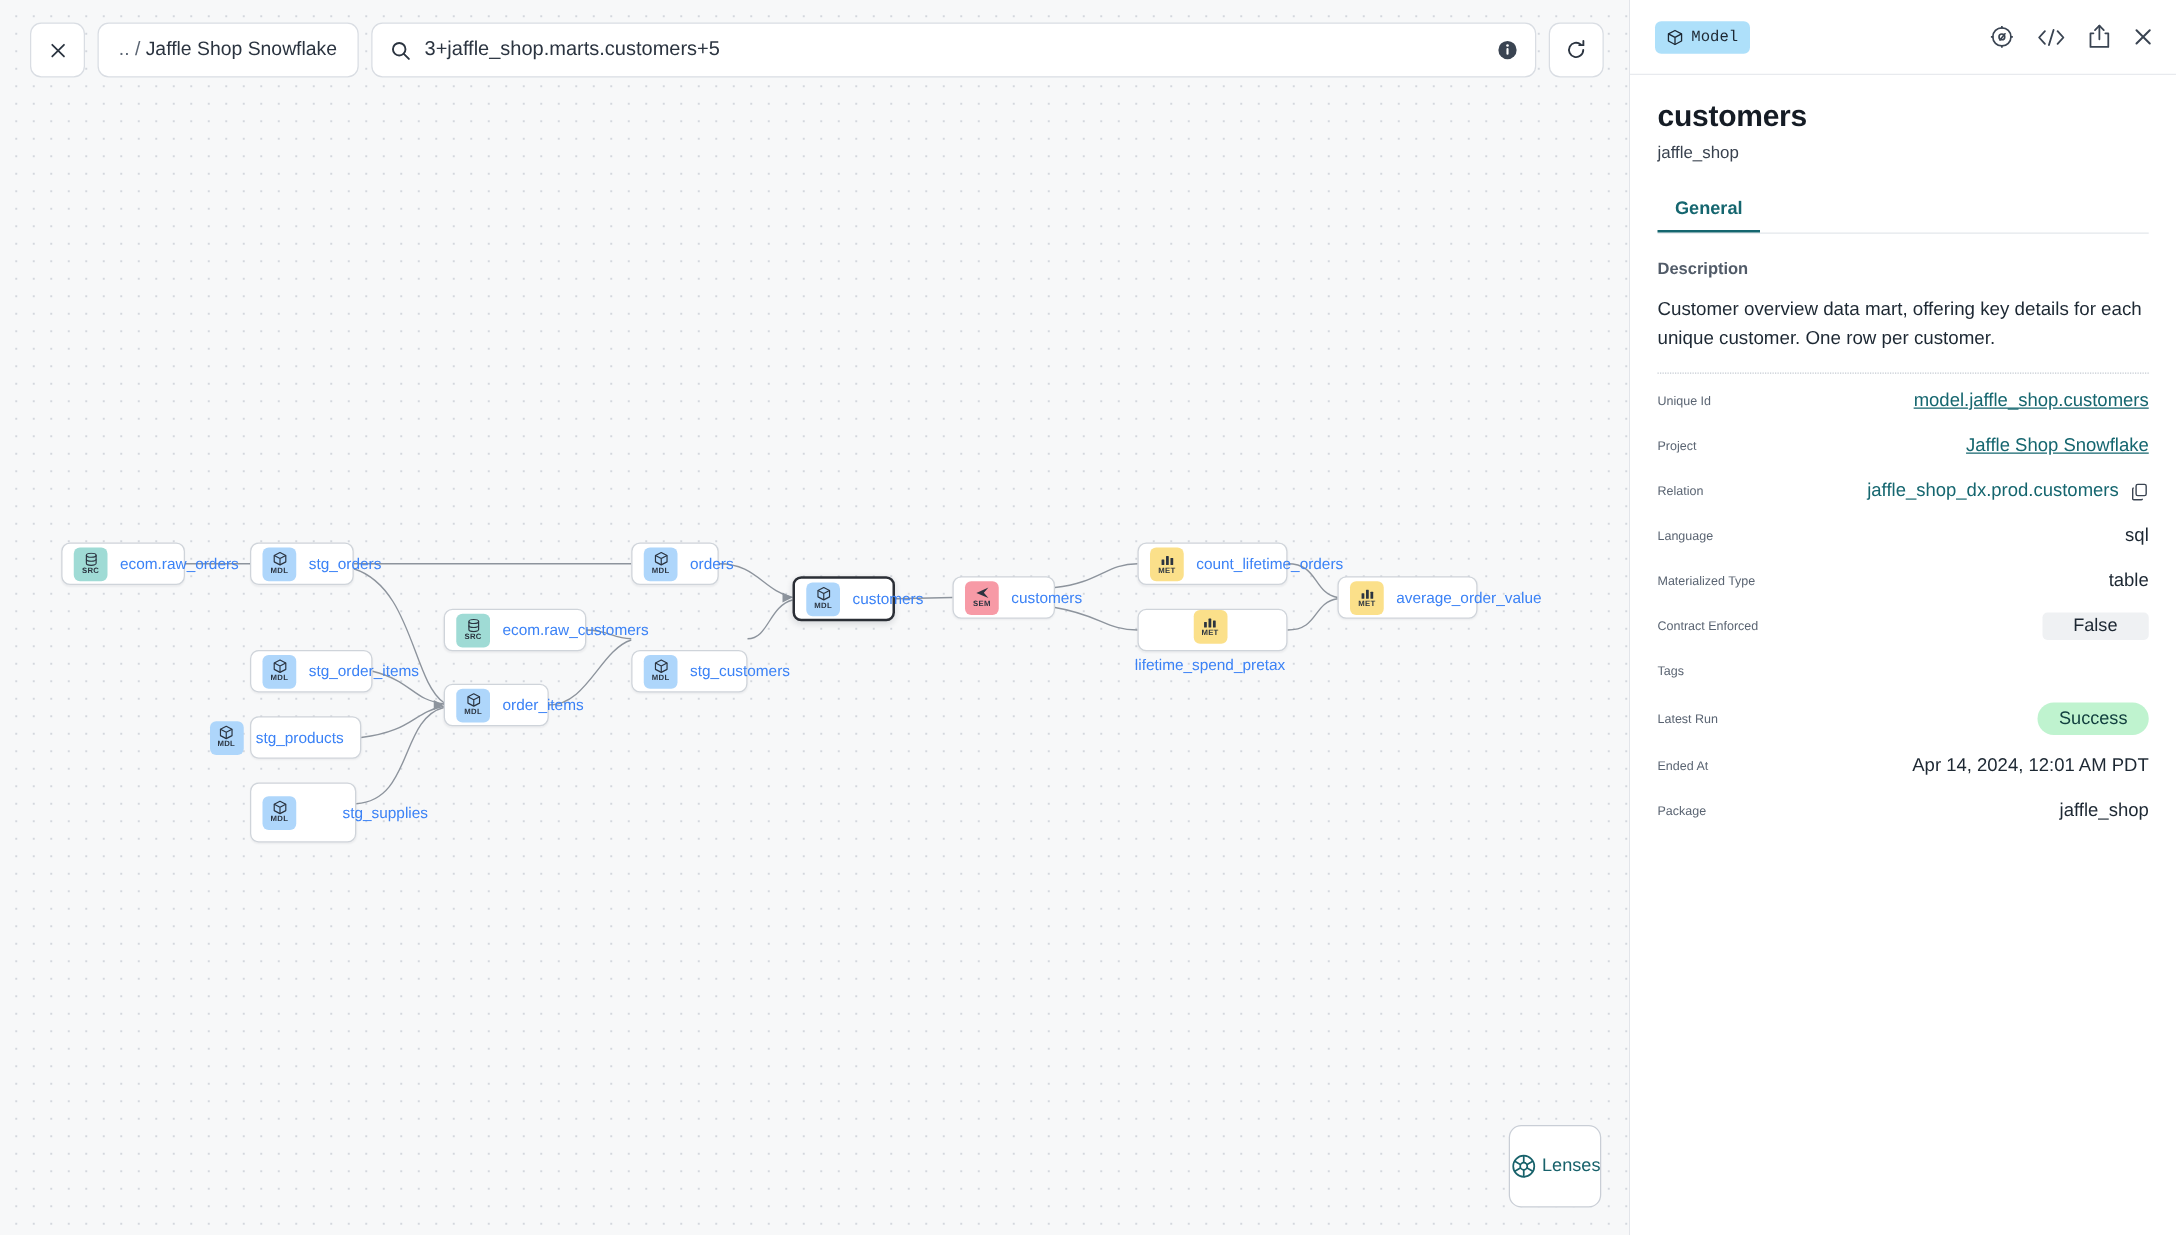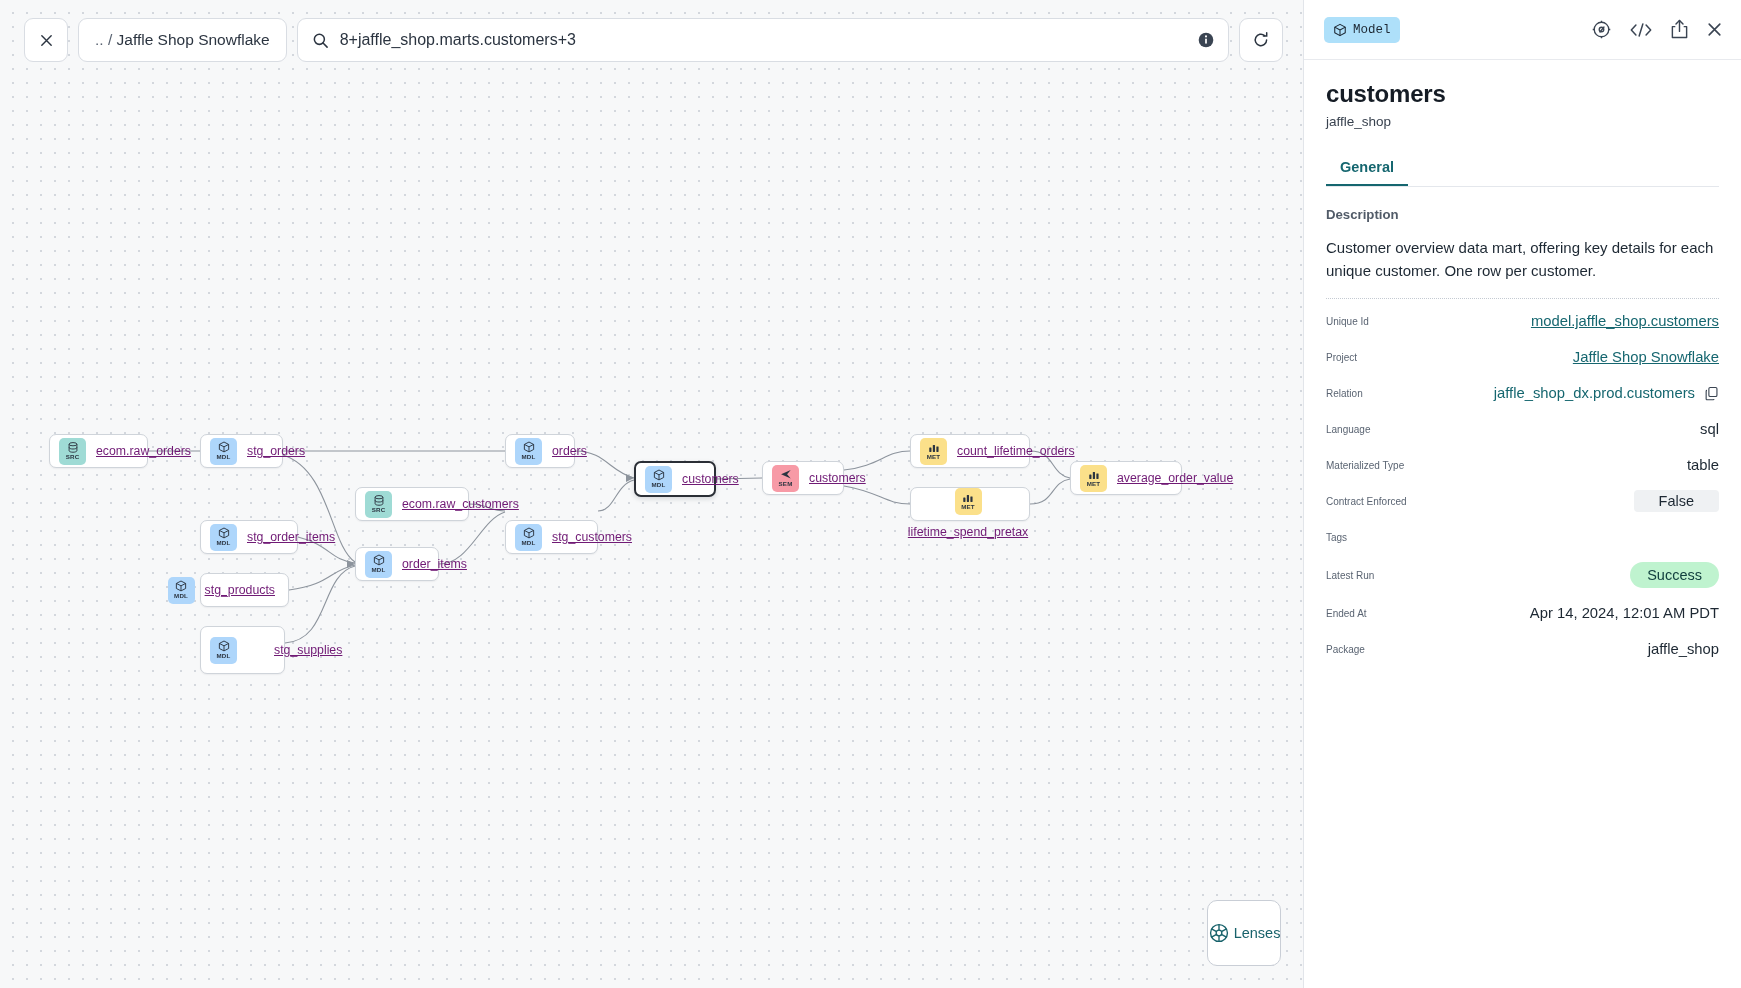--- a/index.html
+++ b/index.html
@@ -58,21 +58,21 @@
     width: 27px; height: 27px; border-radius: 5px; flex: none;
     display: flex; flex-direction: column; align-items: center; justify-content: center;
     line-height: 1;
   }
   .node .badge .bi { height: 11px; display:flex; align-items:center; }
   .node .badge .bt { font-size: 6.2px; font-weight: 700; letter-spacing: .2px; margin-top: 1px; color: #2b3440; }
   .badge.src { background: #9fdbd5; }
   .badge.mdl { background: #aed6fb; }
   .badge.sem { background: #f79aa6; }
   .badge.met { background: #fbe08a; }
-  .node .nlabel { font-size: 12.3px; color: #701a75; white-space: nowrap; text-decoration: underline; }
+  .node .nlabel { font-size: 12.3px; color: #3b82f6; white-space: nowrap; }
 
   
   .lenses {
     position: absolute; right: 22px; bottom: 22px;
     width: 74px; height: 66px; background: #fff;
     border: 1px solid #c9ced6; border-radius: 10px;
     display: flex; align-items: center; justify-content: center;
     gap: 4px; cursor: pointer;
   }
   .lenses .ltext { font-size: 14.5px; color: #18626b; }
@@ -153,21 +153,21 @@
         <span class="bc-dots">.. /</span>&nbsp;<span>Jaffle Shop Snowflake</span>
       </div>
 
       <div class="tb-search">
         <span>
           <svg width="17" height="17" viewBox="0 0 18 18" stroke="#2b3440" stroke-width="1.6" fill="none" stroke-linecap="round">
               <circle cx="7.8" cy="7.8" r="5.3"></circle>
               <path d="M11.7 11.7 L16 16"></path>
             </svg>
         </span>
-        <span class="s-val">8+jaffle_shop.marts.customers+3</span>
+        <span class="s-val">3+jaffle_shop.marts.customers+5</span>
         <span class="info-dot">
           <svg width="16" height="16" viewBox="0 0 16 16">
               <circle cx="8" cy="8" r="7.3" fill="#3a4452"></circle>
               <circle cx="8" cy="4.4" r="1.05" fill="#fff"></circle>
               <rect x="7.15" y="6.4" width="1.7" height="5.3" rx=".8" fill="#fff"></rect>
             </svg>
         </span>
       </div>
 
       <div class="tb-btn tb-refresh">

